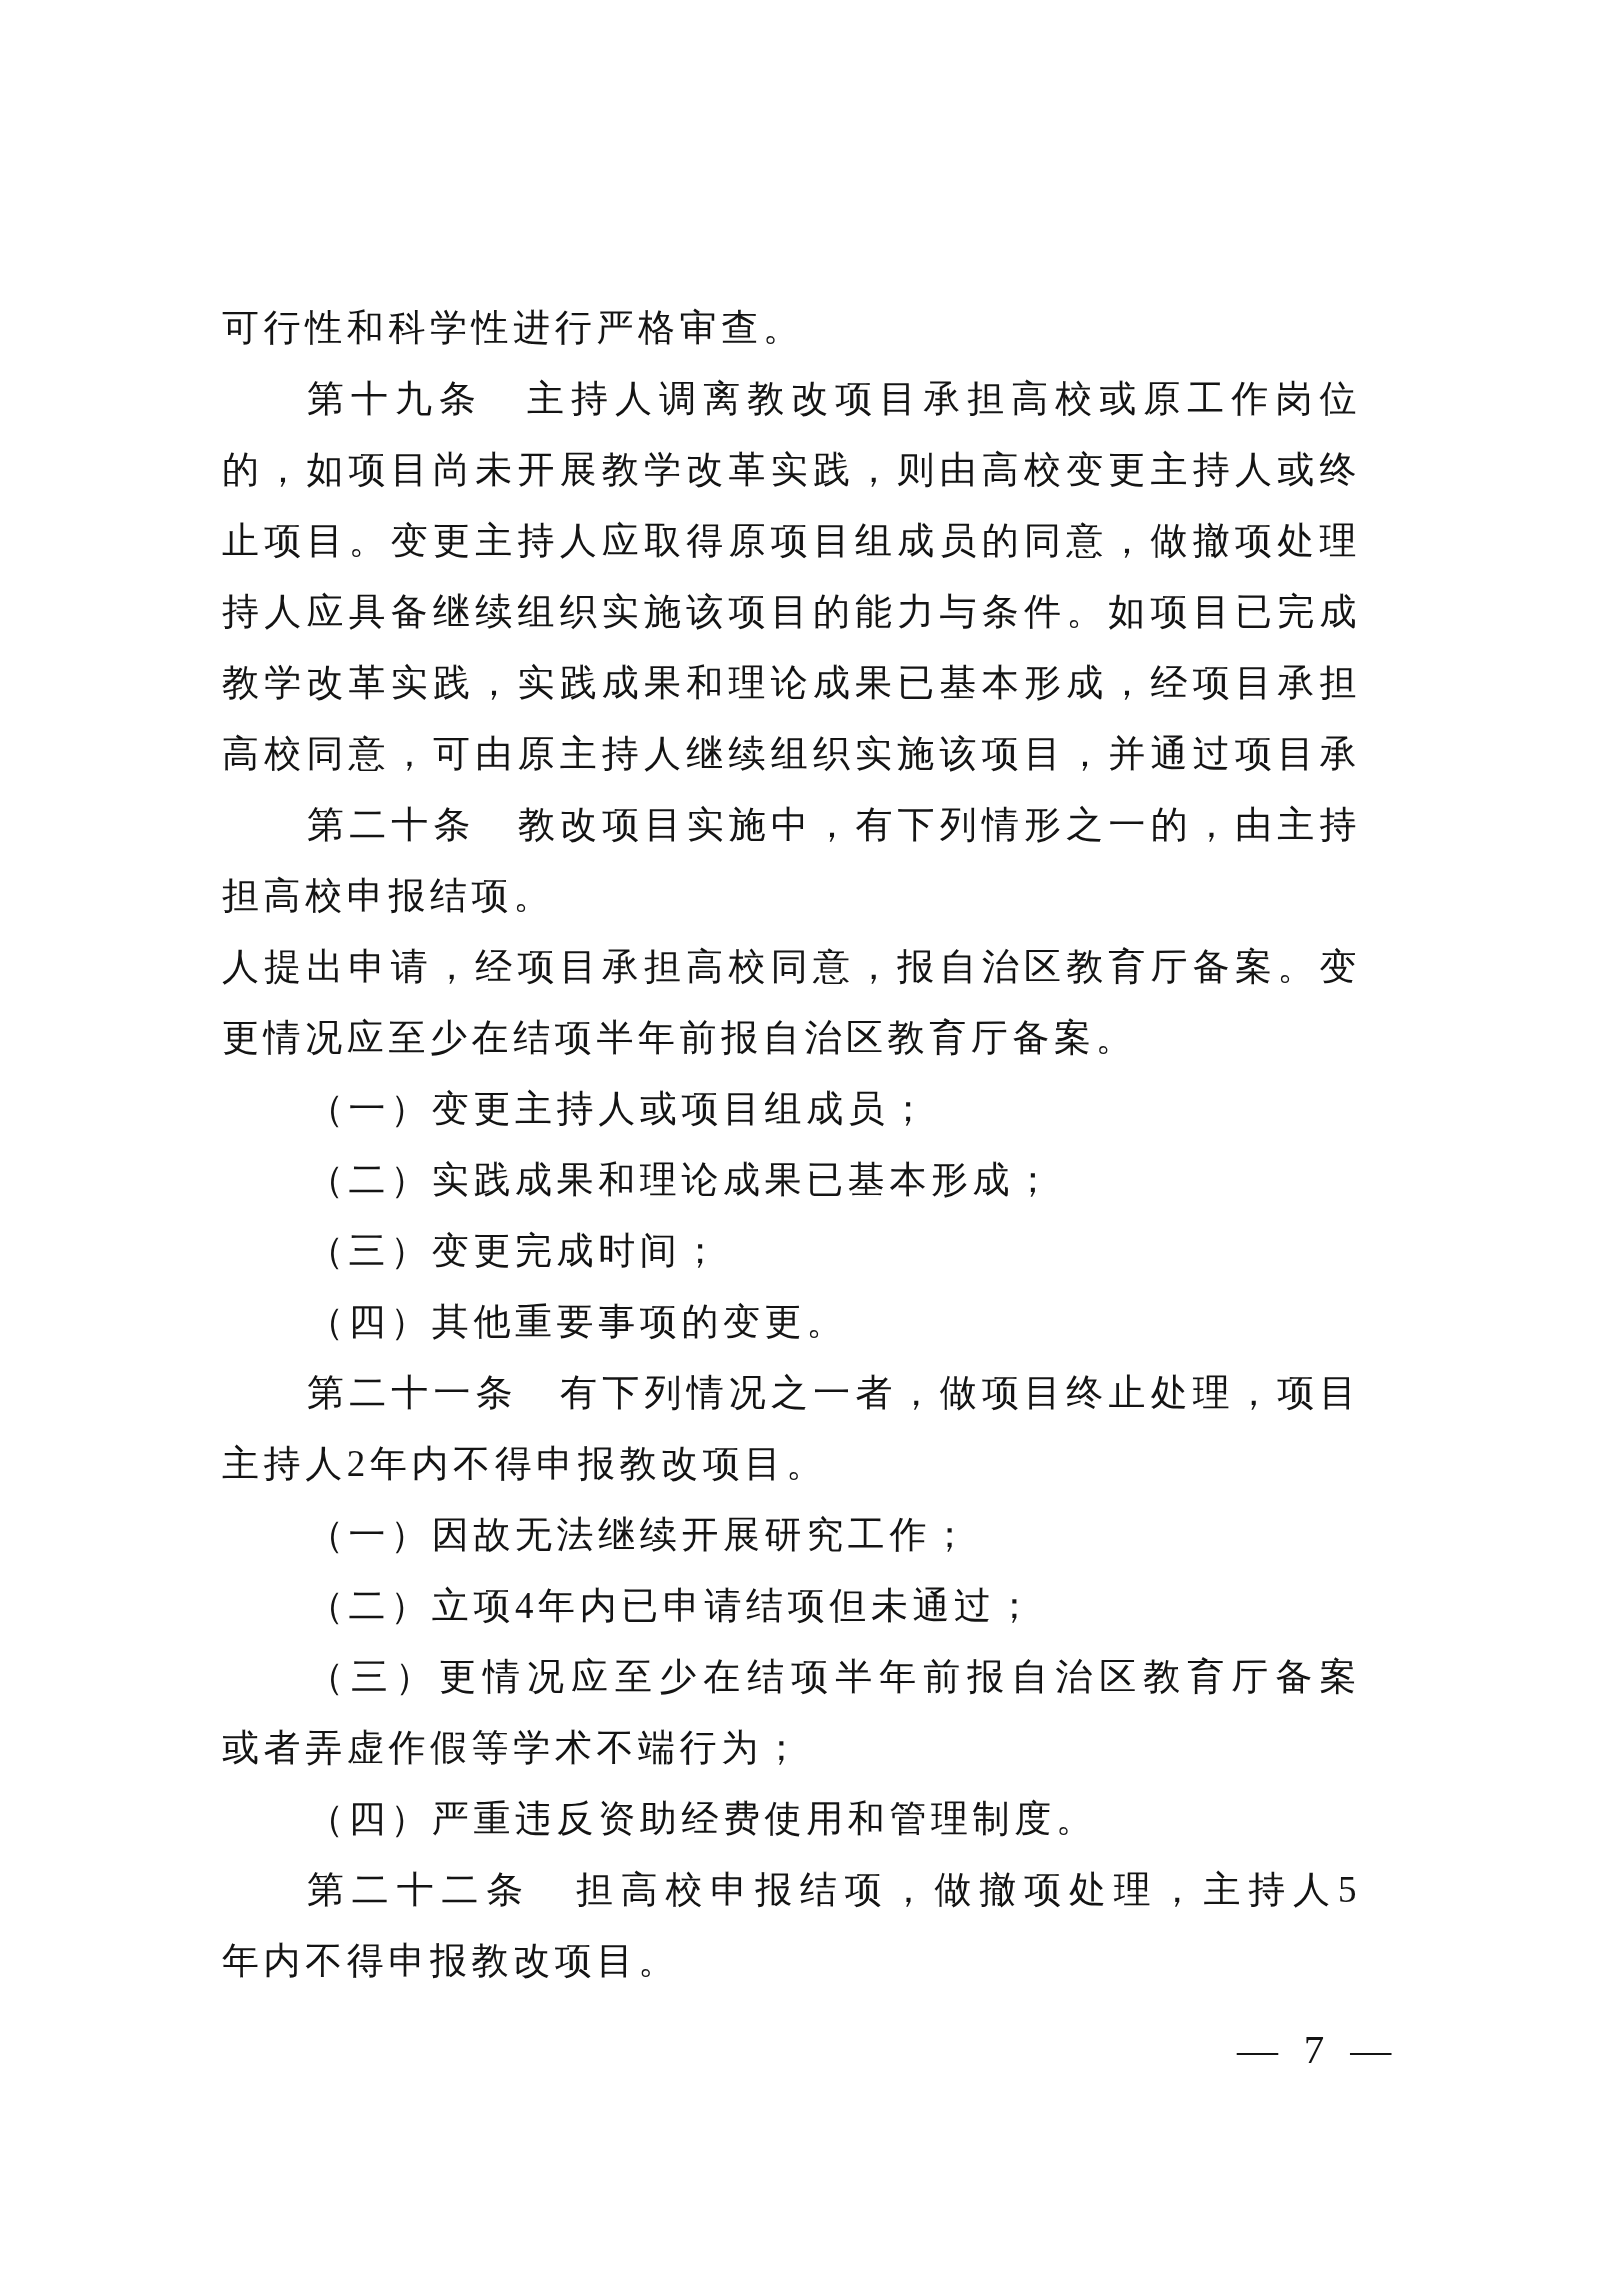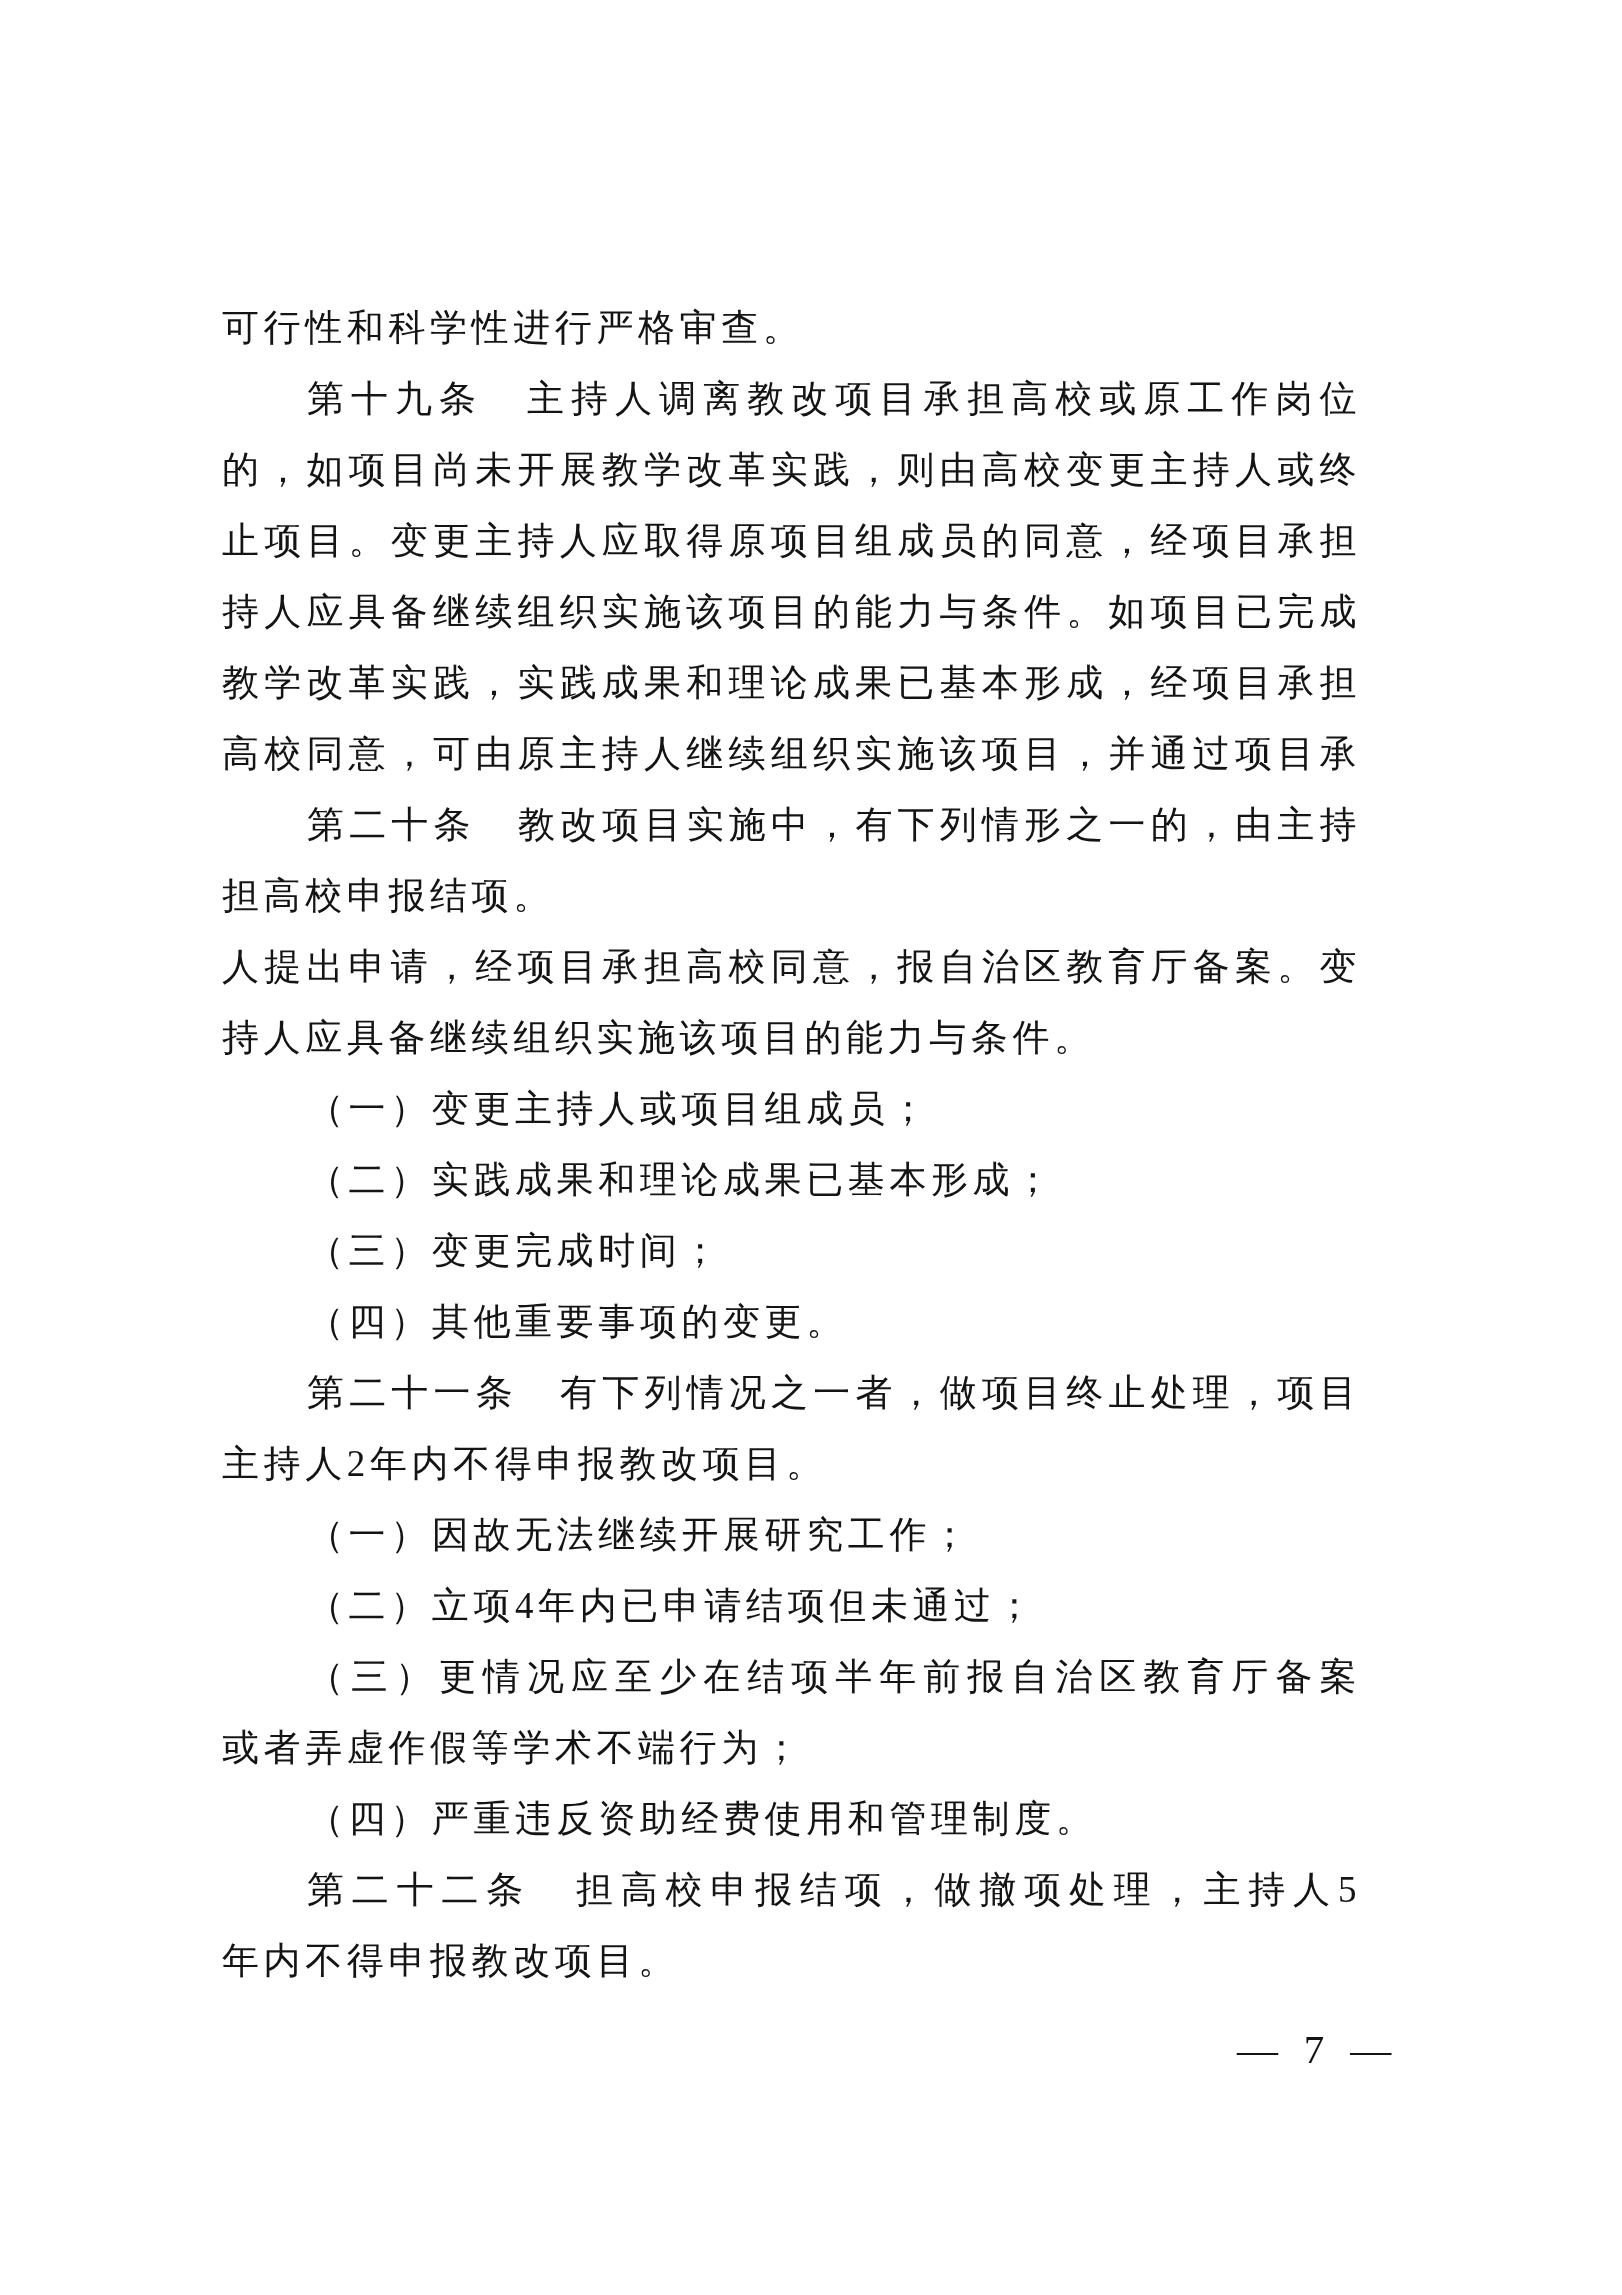--- a/index.html
+++ b/index.html
@@ -63,28 +63,28 @@
   }
 </style>
 </head>
 <body>
 
 <div class="page">
   <main class="body-text">
     <p class="ln">可行性和科学性进行严格审查。</p>
     <p class="ln ind j">第十九条　主持人调离教改项目承担高校或原工作岗位</p>
     <p class="ln j">的，如项目尚未开展教学改革实践，则由高校变更主持人或终</p>
-    <p class="ln j">止项目。变更主持人应取得原项目组成员的同意，经项目承担</p>
+    <p class="ln j">止项目。变更主持人应取得原项目组成员的同意，做撤项处理</p>
     <p class="ln j">持人应具备继续组织实施该项目的能力与条件。如项目已完成</p>
     <p class="ln j">教学改革实践，实践成果和理论成果已基本形成，经项目承担</p>
     <p class="ln j">高校同意，可由原主持人继续组织实施该项目，并通过项目承</p>
     <p class="ln ind j">第二十条　教改项目实施中，有下列情形之一的，由主持</p>
     <p class="ln">担高校申报结项。</p>
     <p class="ln j">人提出申请，经项目承担高校同意，报自治区教育厅备案。变</p>
-    <p class="ln">持人应具备继续组织实施该项目的能力与条件。</p>
+    <p class="ln">更情况应至少在结项半年前报自治区教育厅备案。</p>
     <p class="ln ind">（一）变更主持人或项目组成员；</p>
     <p class="ln ind">（二）实践成果和理论成果已基本形成；</p>
     <p class="ln ind">（三）变更完成时间；</p>
     <p class="ln ind">（四）其他重要事项的变更。</p>
     <p class="ln ind j">第二十一条　有下列情况之一者，做项目终止处理，项目</p>
     <p class="ln">主持人2年内不得申报教改项目。</p>
     <p class="ln ind">（一）因故无法继续开展研究工作；</p>
     <p class="ln ind">（二）立项4年内已申请结项但未通过；</p>
     <p class="ln ind j">（三）更情况应至少在结项半年前报自治区教育厅备案</p>
     <p class="ln">或者弄虚作假等学术不端行为；</p>

